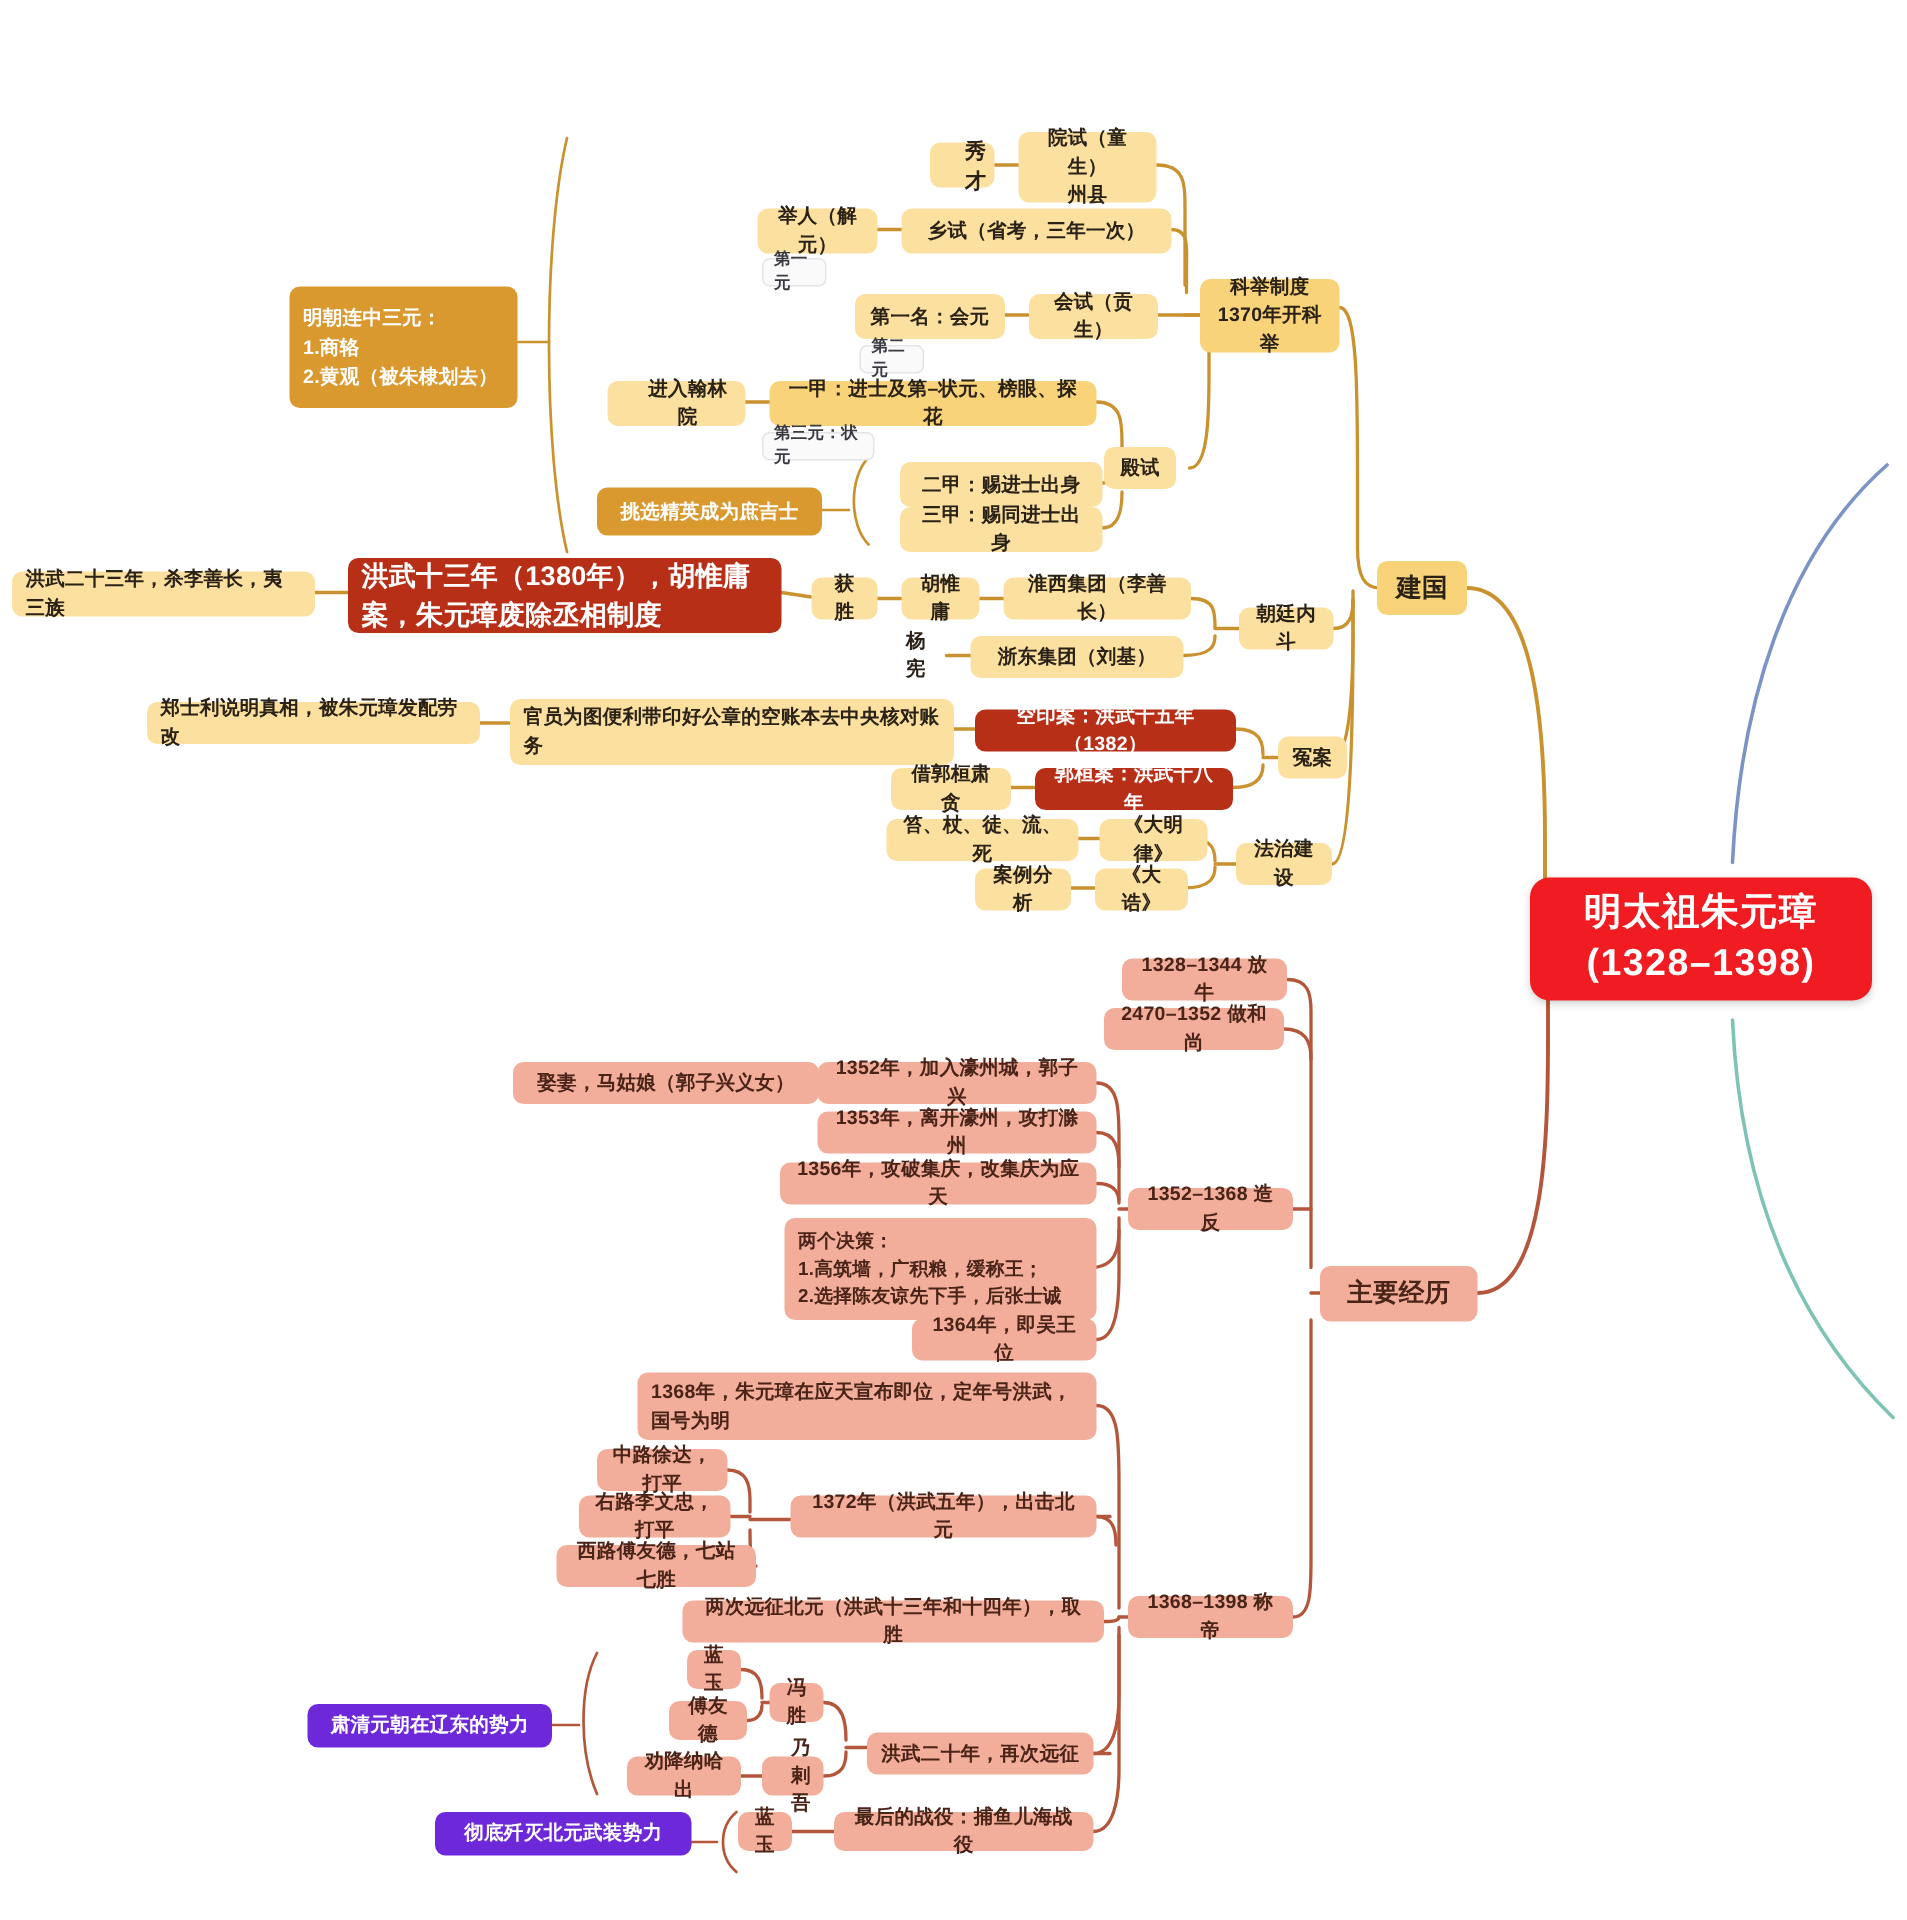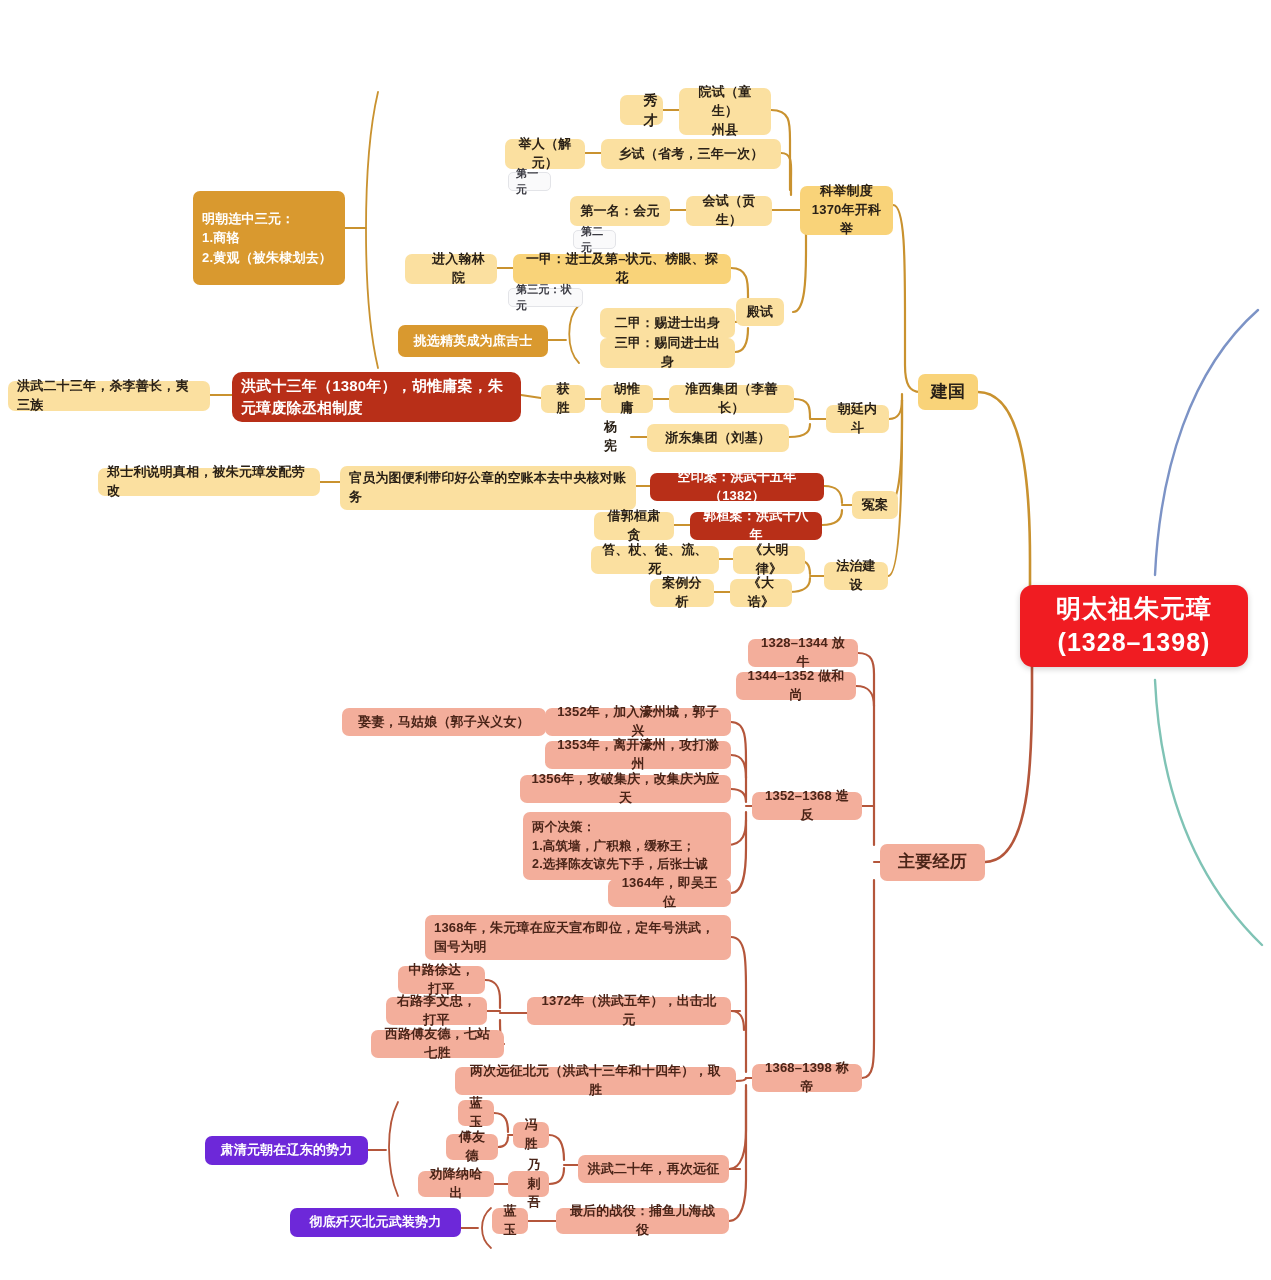--- a/index.html
+++ b/index.html
@@ -201,26 +201,26 @@
   <div class="node amber c" style="left:405px;top:254px;width:92px;height:30px;font-size:13px;padding-left:24px;">进入翰林院</div>
   <div class="node amber-strong c" style="left:513px;top:254px;width:218px;height:30px;font-size:13px;">一甲：进士及第–状元、榜眼、探花</div>
   <div class="node chip" style="left:508px;top:288px;width:75px;height:19px;">第三元：状元</div>
 
   <div class="node amber-dark c" style="left:398px;top:325px;width:150px;height:32px;font-size:13px;">挑选精英成为庶吉士</div>
 
   <div class="node amber c" style="left:600px;top:308px;width:135px;height:30px;font-size:13px;">二甲：赐进士出身</div>
   <div class="node amber c" style="left:600px;top:338px;width:135px;height:30px;font-size:13px;">三甲：赐同进士出身</div>
   <div class="node amber c" style="left:736px;top:298px;width:48px;height:28px;font-size:13px;">殿试</div>
 
-  <div class="node amber-dark" style="left:193px;top:191px;width:152px;height:94px;font-size:13px;line-height:1.5;">明朝连中三元：
+  <div class="node amber-dark" style="left:193px;top:191px;width:152px;height:81px;font-size:13px;line-height:1.5;">明朝连中三元：
 1.商辂
 2.黄观（被朱棣划去）</div>
 
   <div class="node amber" style="left:8px;top:381px;width:202px;height:30px;font-size:13px;">洪武二十三年，杀李善长，夷三族</div>
-  <div class="node red-dark" style="left:232px;top:372px;width:289px;height:50px;font-size:15px;border-radius:10px;">洪武十三年（1380年），胡惟庸案，朱元璋废除丞相制度</div>
+  <div class="node red-dark" style="left:232px;top:372px;width:289px;height:50px;font-size:18px;">洪武十三年（1380年），胡惟庸案，朱元璋废除丞相制度</div>
   <div class="node amber c" style="left:541px;top:385px;width:44px;height:28px;font-size:13px;">获胜</div>
   <div class="node amber c" style="left:601px;top:385px;width:52px;height:28px;font-size:13px;">胡惟庸</div>
   <div class="node amber c" style="left:669px;top:385px;width:125px;height:28px;font-size:13px;">淮西集团（李善长）</div>
   <div class="node" style="left:595px;top:424px;width:36px;height:26px;font-size:13px;background:transparent;">杨宪</div>
   <div class="node amber c" style="left:647px;top:424px;width:142px;height:28px;font-size:13px;">浙东集团（刘基）</div>
   <div class="node amber c" style="left:826px;top:405px;width:63px;height:28px;font-size:13px;">朝廷内斗</div>
 
   <div class="node amber" style="left:98px;top:468px;width:222px;height:28px;font-size:13px;">郑士利说明真相，被朱元璋发配劳改</div>
   <div class="node amber" style="left:340px;top:466px;width:296px;height:44px;font-size:13px;">官员为图便利带印好公章的空账本去中央核对账务</div>
   <div class="node red-dark c" style="left:650px;top:473px;width:174px;height:28px;font-size:13px;">空印案：洪武十五年（1382）</div>
@@ -230,21 +230,21 @@
 
   <div class="node amber c" style="left:591px;top:546px;width:128px;height:28px;font-size:13px;">笞、杖、徒、流、死</div>
   <div class="node amber c" style="left:733px;top:546px;width:72px;height:28px;font-size:13px;">《大明律》</div>
   <div class="node amber c" style="left:650px;top:579px;width:64px;height:28px;font-size:13px;">案例分析</div>
   <div class="node amber c" style="left:730px;top:579px;width:62px;height:28px;font-size:13px;">《大诰》</div>
   <div class="node amber c" style="left:824px;top:562px;width:64px;height:28px;font-size:13px;">法治建设</div>
 
   <div class="node salmon c" style="left:880px;top:844px;width:105px;height:37px;font-size:17px;">主要经历</div>
 
   <div class="node salmon c" style="left:748px;top:639px;width:110px;height:28px;font-size:13px;">1328–1344 放牛</div>
-  <div class="node salmon c" style="left:736px;top:672px;width:120px;height:28px;font-size:13px;">1344–1352 做和尚</div>
+  <div class="node salmon c" style="left:736px;top:672px;width:120px;height:28px;font-size:13px;">2470–1352 做和尚</div>
   <div class="node salmon c" style="left:752px;top:792px;width:110px;height:28px;font-size:13px;">1352–1368 造反</div>
   <div class="node salmon c" style="left:752px;top:1064px;width:110px;height:28px;font-size:13px;">1368–1398 称帝</div>
 
   <div class="node salmon c" style="left:342px;top:708px;width:204px;height:28px;font-size:13px;">娶妻，马姑娘（郭子兴义女）</div>
   <div class="node salmon c" style="left:545px;top:708px;width:186px;height:28px;font-size:13px;">1352年，加入濠州城，郭子兴</div>
   <div class="node salmon c" style="left:545px;top:741px;width:186px;height:28px;font-size:13px;">1353年，离开濠州，攻打滁州</div>
   <div class="node salmon c" style="left:520px;top:775px;width:211px;height:28px;font-size:13px;">1356年，攻破集庆，改集庆为应天</div>
   <div class="node salmon" style="left:523px;top:812px;width:208px;height:68px;font-size:12.5px;line-height:1.5;">两个决策：
 1.高筑墙，广积粮，缓称王；
 2.选择陈友谅先下手，后张士诚</div>

